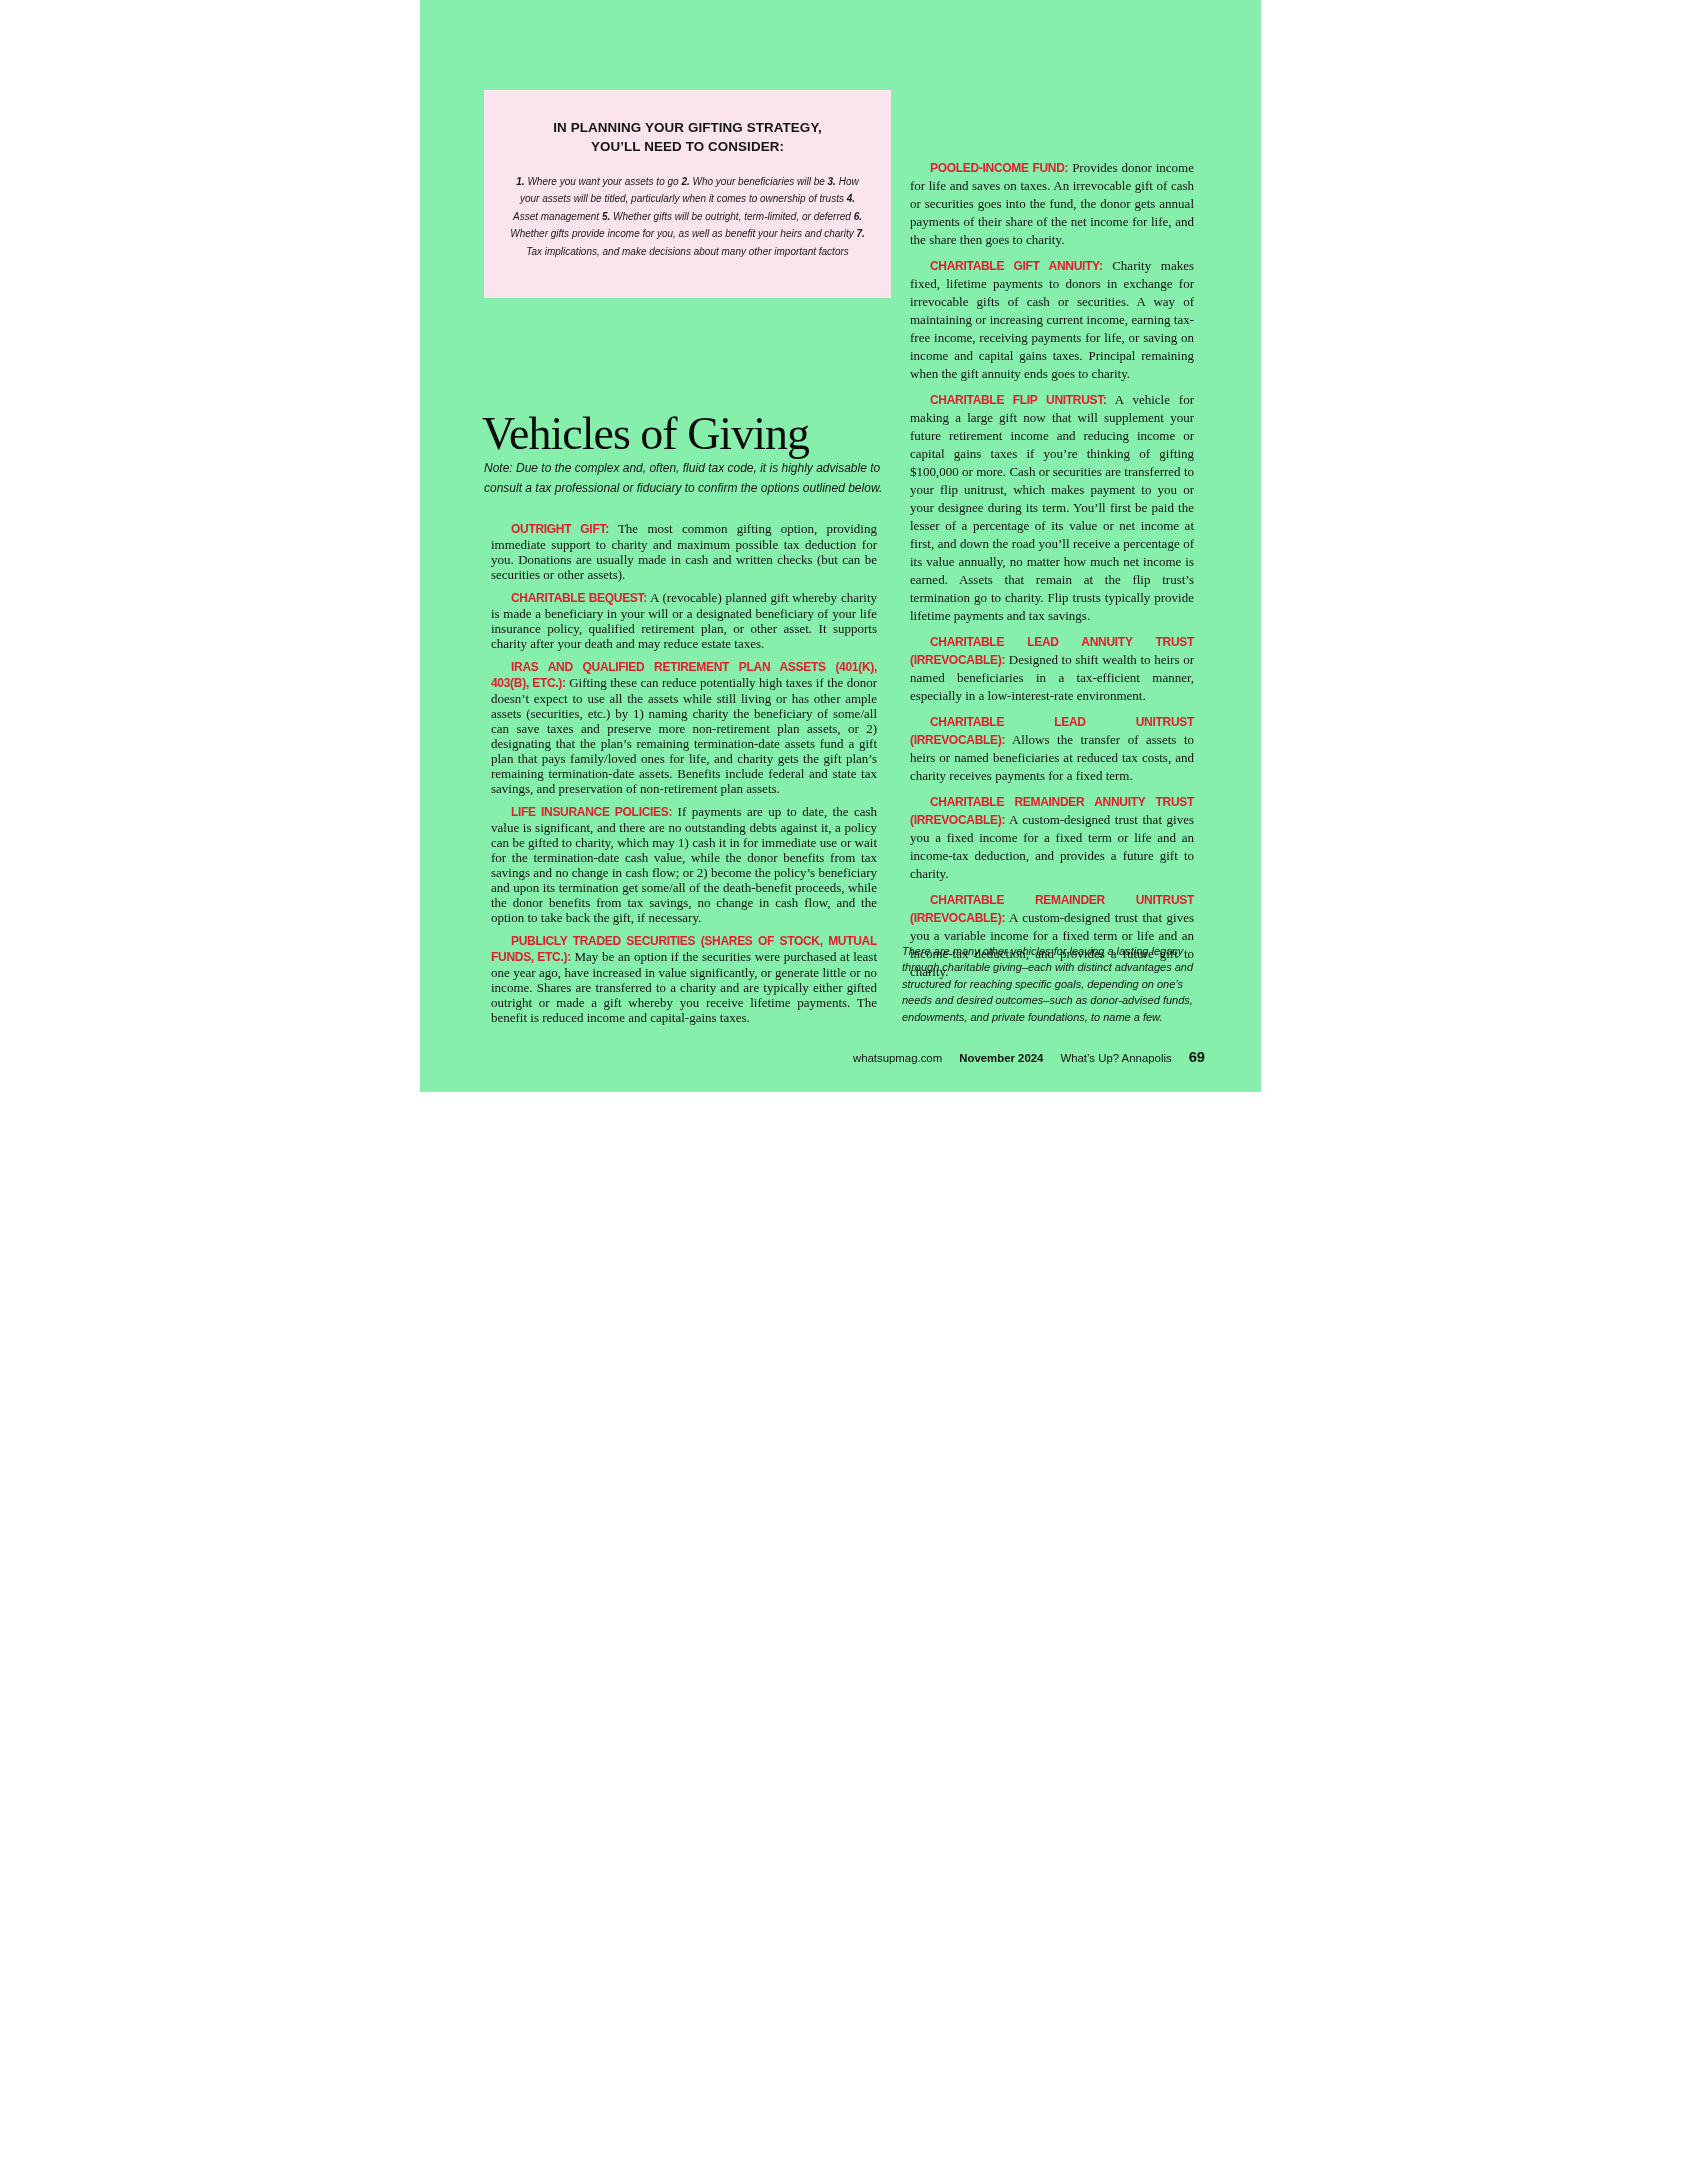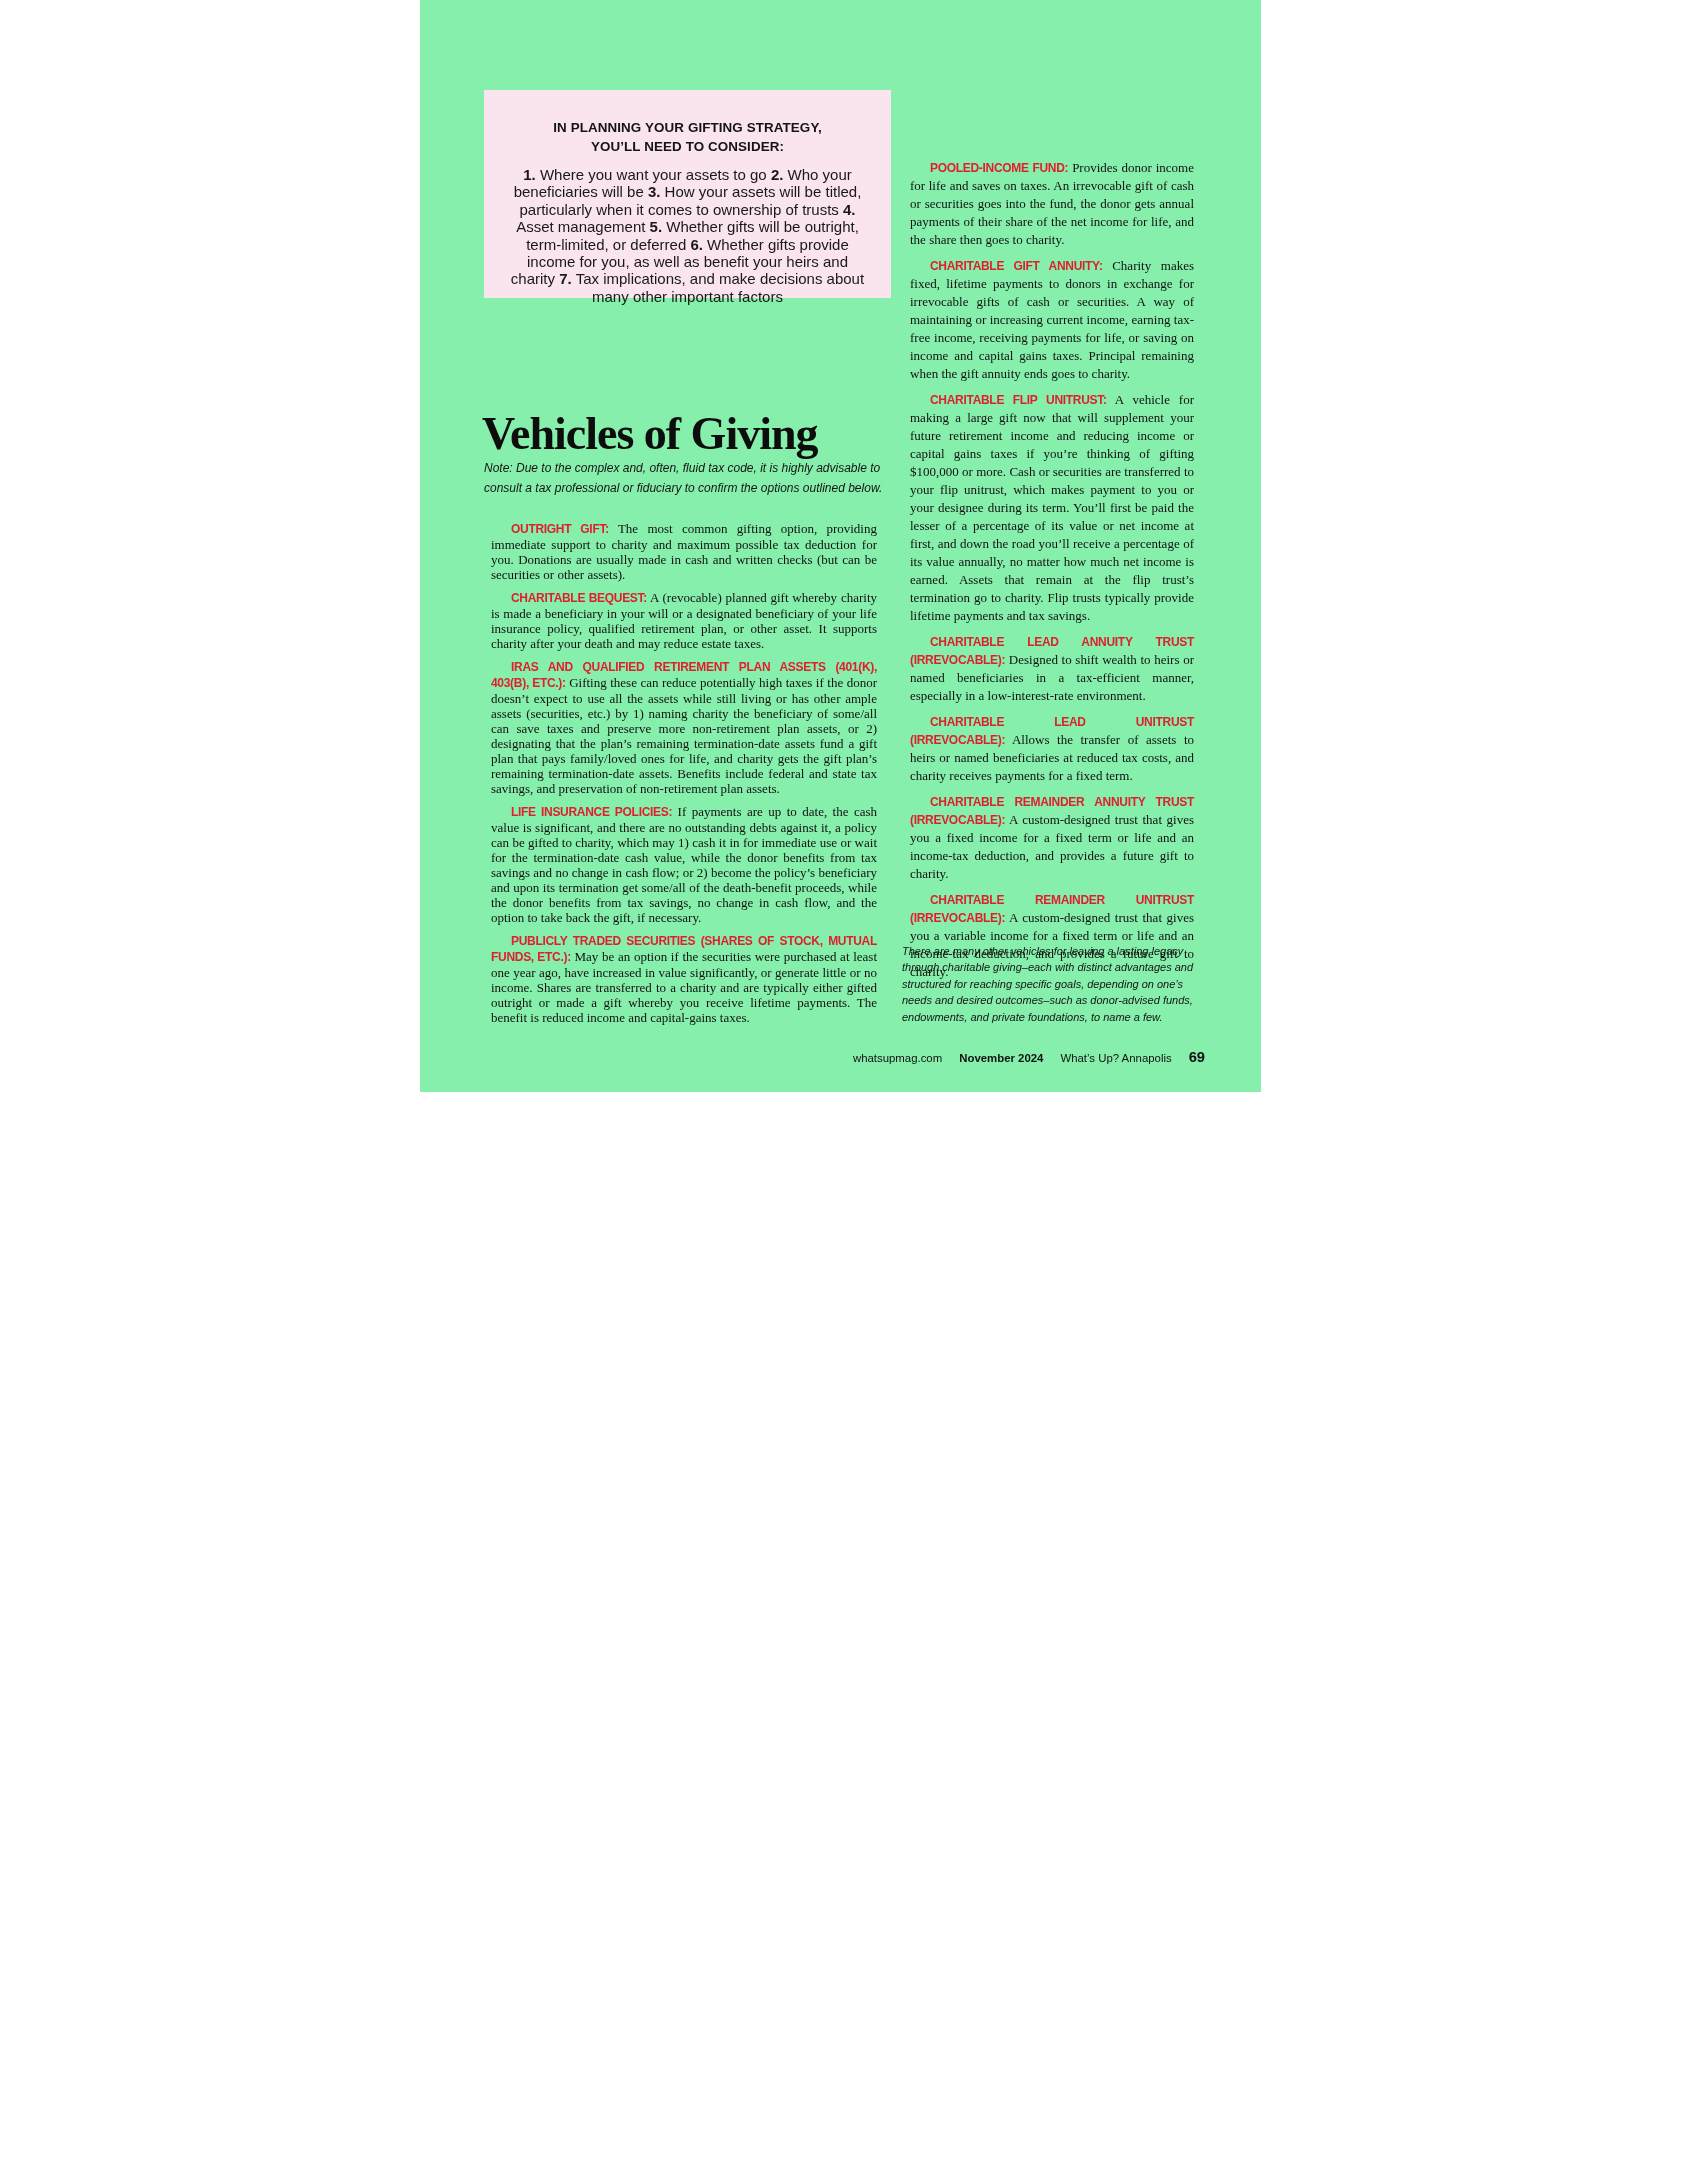--- a/index.html
+++ b/index.html
@@ -18,29 +18,29 @@
     background:#fae4ee;
     font-family:"Liberation Sans", sans-serif;
     text-align:center;
     box-sizing:border-box;
     padding:28px 23px 0 23px;
   }
   .pink-heading{
     font-weight:bold;font-size:13.4px;line-height:19px;letter-spacing:0.1px;color:#141414;
   }
   .pink-list{
-    margin:10px auto 0 auto;max-width:365px;
-    font-size:15px;line-height:17.4px;color:#191919;
+    margin:17px auto 0 auto;max-width:365px;
+    font-size:10px;line-height:17.4px;color:#191919;font-style:italic;
   }
   .pink-list b{font-weight:bold;}
   
   .headline{
     position:absolute;left:62px;top:379px;
     font-family:"Liberation Serif", serif;
-    font-weight:bold;font-size:46px;line-height:47px;letter-spacing:-1px;
+    font-weight:normal;font-size:46px;line-height:47px;letter-spacing:-1px;
     color:#0d0d0d;white-space:nowrap;
   }
   .note{
     position:absolute;left:64px;top:446px;width:412px;
     font-family:"Liberation Sans", sans-serif;
     font-style:italic;font-size:12px;line-height:20px;color:#141414;
   }
   
   .col{position:absolute;text-align:justify;}
   .col-left{left:63px;top:513px;width:402px;font-size:13px;line-height:15px;}

